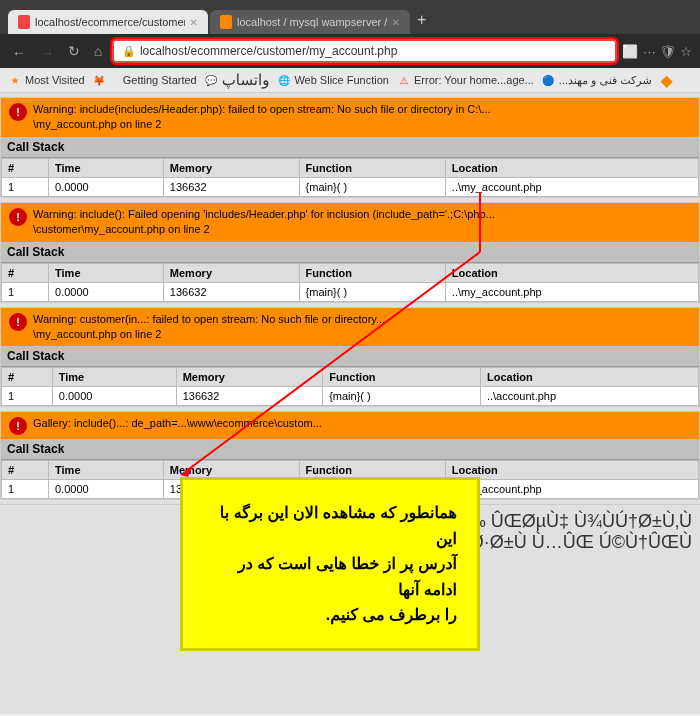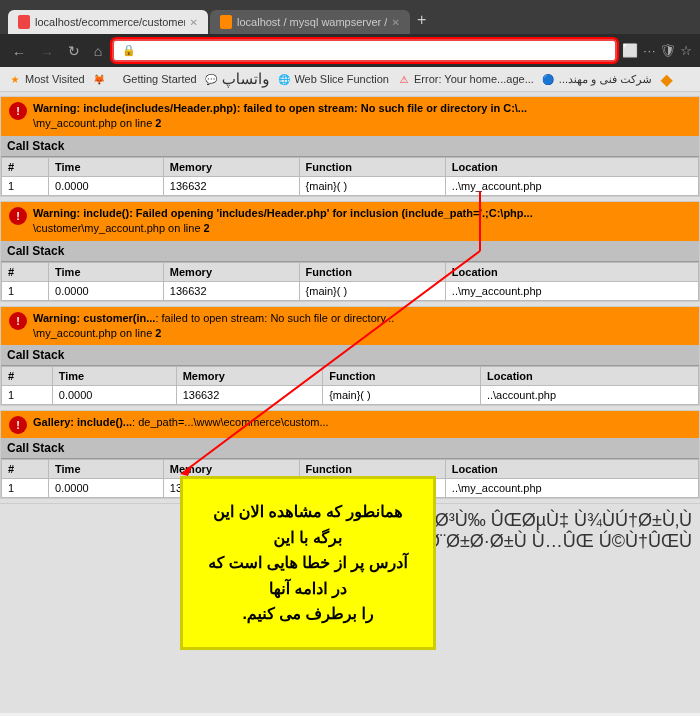--- a/index.html
+++ b/index.html
@@ -37,31 +37,31 @@
     .bookmark-orange { color: #e80; }
 
     
     .page-content { background: #e0e0e0; overflow-y: auto; height: calc(716px - 95px); }
 
     
     .error-block { background: #f5f5dc; border: 1px solid #ccc; margin: 4px 0; }
     .error-header { background: #ff8c00; padding: 4px 8px; display: flex; align-items: flex-start; gap: 6px; }
     .error-icon { background: #cc0000; color: #fff; border-radius: 50%; width: 18px; height: 18px; display: flex; align-items: center; justify-content: center; font-weight: bold; font-size: 11px; flex-shrink: 0; margin-top: 1px; }
     .error-text { color: #000; font-size: 11px; line-height: 1.4; }
-    .error-text b { font-weight: bold; }
+    .error-text b { font-weight: normal; }
 
     
     .callstack-header { background: #c0c0c0; padding: 3px 6px; font-weight: bold; font-size: 12px; color: #000; border-bottom: 1px solid #999; }
     table.callstack { width: 100%; border-collapse: collapse; background: #fff; }
     table.callstack th { background: #ddd; border: 1px solid #bbb; padding: 3px 6px; text-align: left; font-size: 11px; font-weight: bold; }
     table.callstack td { border: 1px solid #bbb; padding: 3px 6px; font-size: 11px; }
     table.callstack tr:nth-child(even) td { background: #f0f0f0; }
 
     
-    .yellow-popup { position: absolute; top: 380px; left: 180px; background: #ffff00; border: 3px solid #cc0; padding: 20px; width: 256px; z-index: 100; text-align: center; }
+    .yellow-popup { position: absolute; top: 380px; left: 180px; background: #ffff00; border: 3px solid #cc0; padding: 20px; width: 300px; z-index: 100; }
     .yellow-popup p { font-size: 16px; color: #000; line-height: 1.6; direction: rtl; font-weight: bold; }
 
     
     .bottom-text { background: #e0e0e0; padding: 6px 8px; font-size: 18px; color: #333; direction: rtl; border-top: 1px solid #ccc; }
 
     .page-wrapper { position: relative; }
     
     
     .address-bar-highlight { outline: 2px solid red; }
   </style>
@@ -84,20 +84,21 @@
   </div>
 </div>
 
 <div class="address-row">
   <button class="nav-btn">←</button>
   <button class="nav-btn" disabled="">→</button>
   <button class="nav-btn">↻</button>
   <button class="nav-btn">⌂</button>
   <div class="address-bar address-bar-highlight">
     <span class="lock-icon">🔒</span>
+    <span class="address-text">localhost/ecommerce/customer/my_account.php</span>
   </div>
   <div class="toolbar-icons">
     <span class="toolbar-icon">⬜</span>
     <span class="toolbar-icon">···</span>
     <span class="toolbar-icon">🛡</span>
     <span class="toolbar-icon">☆</span>
   </div>
 </div>
 
 <div class="bookmarks-bar">

